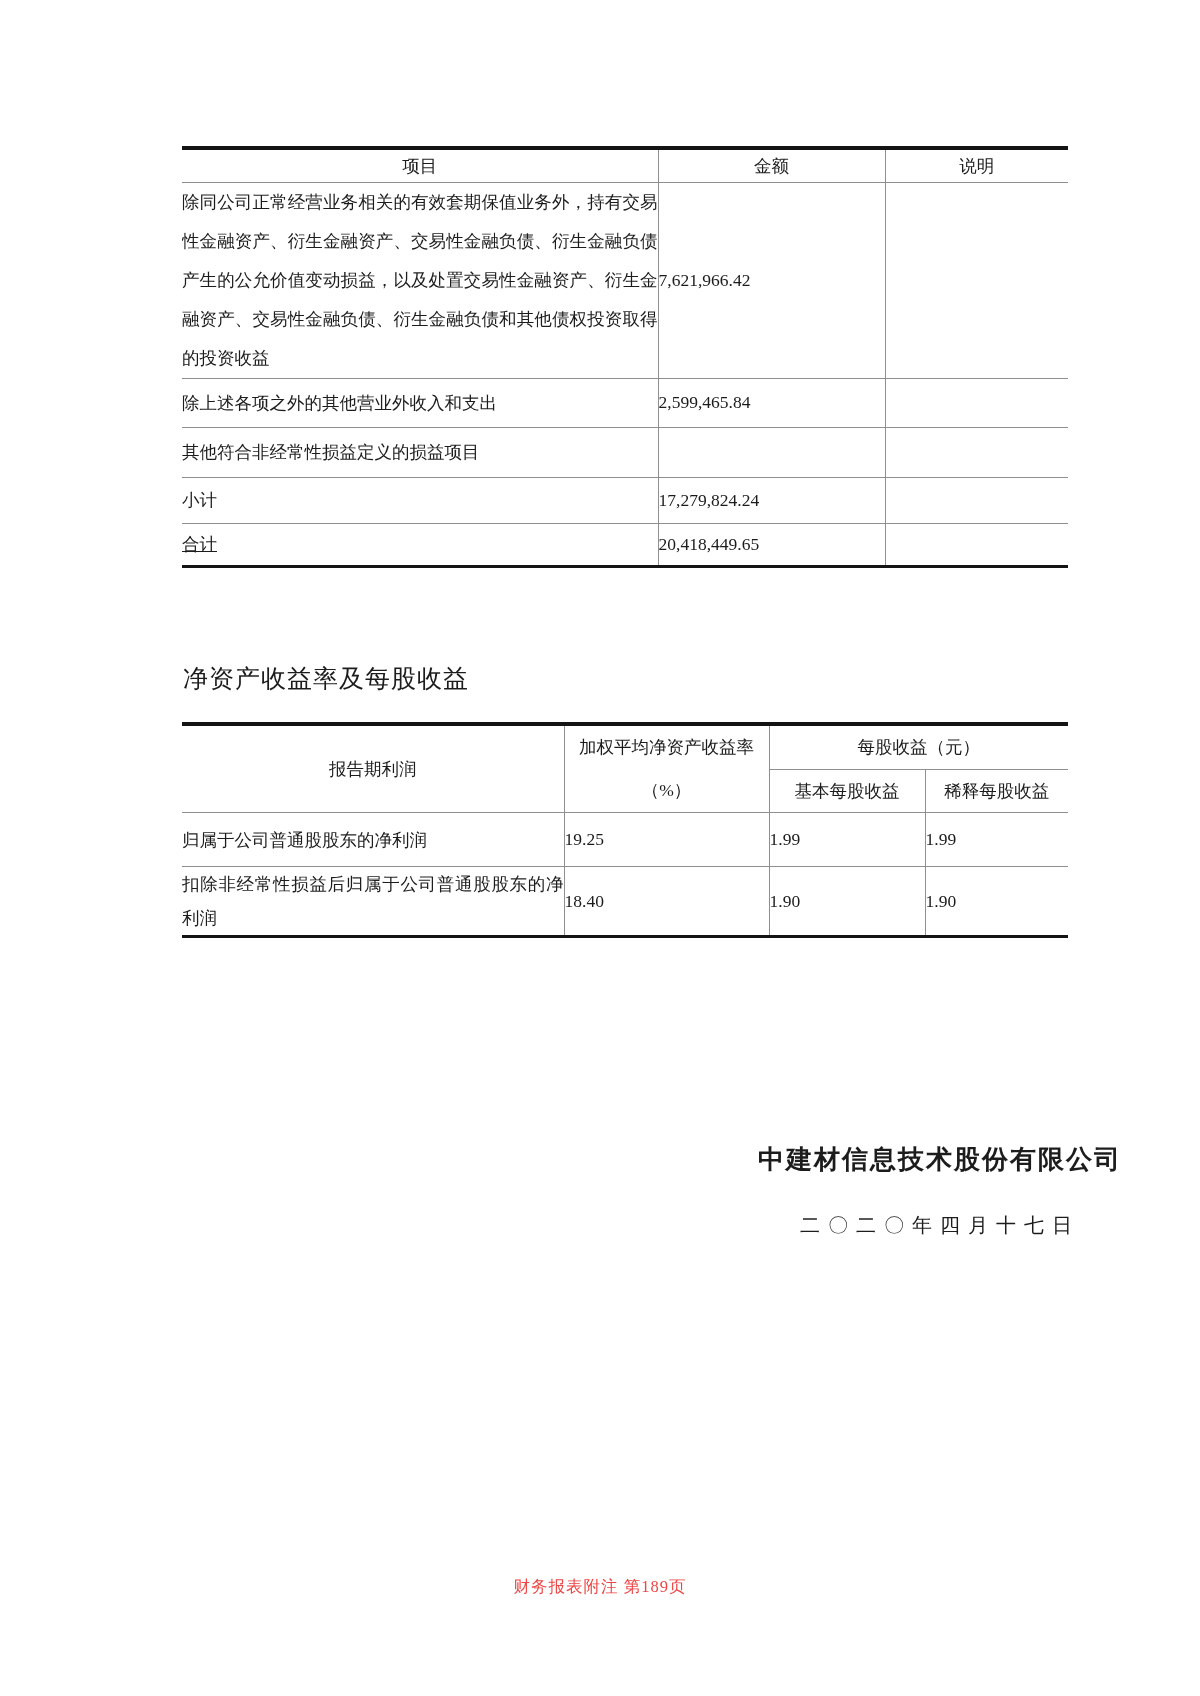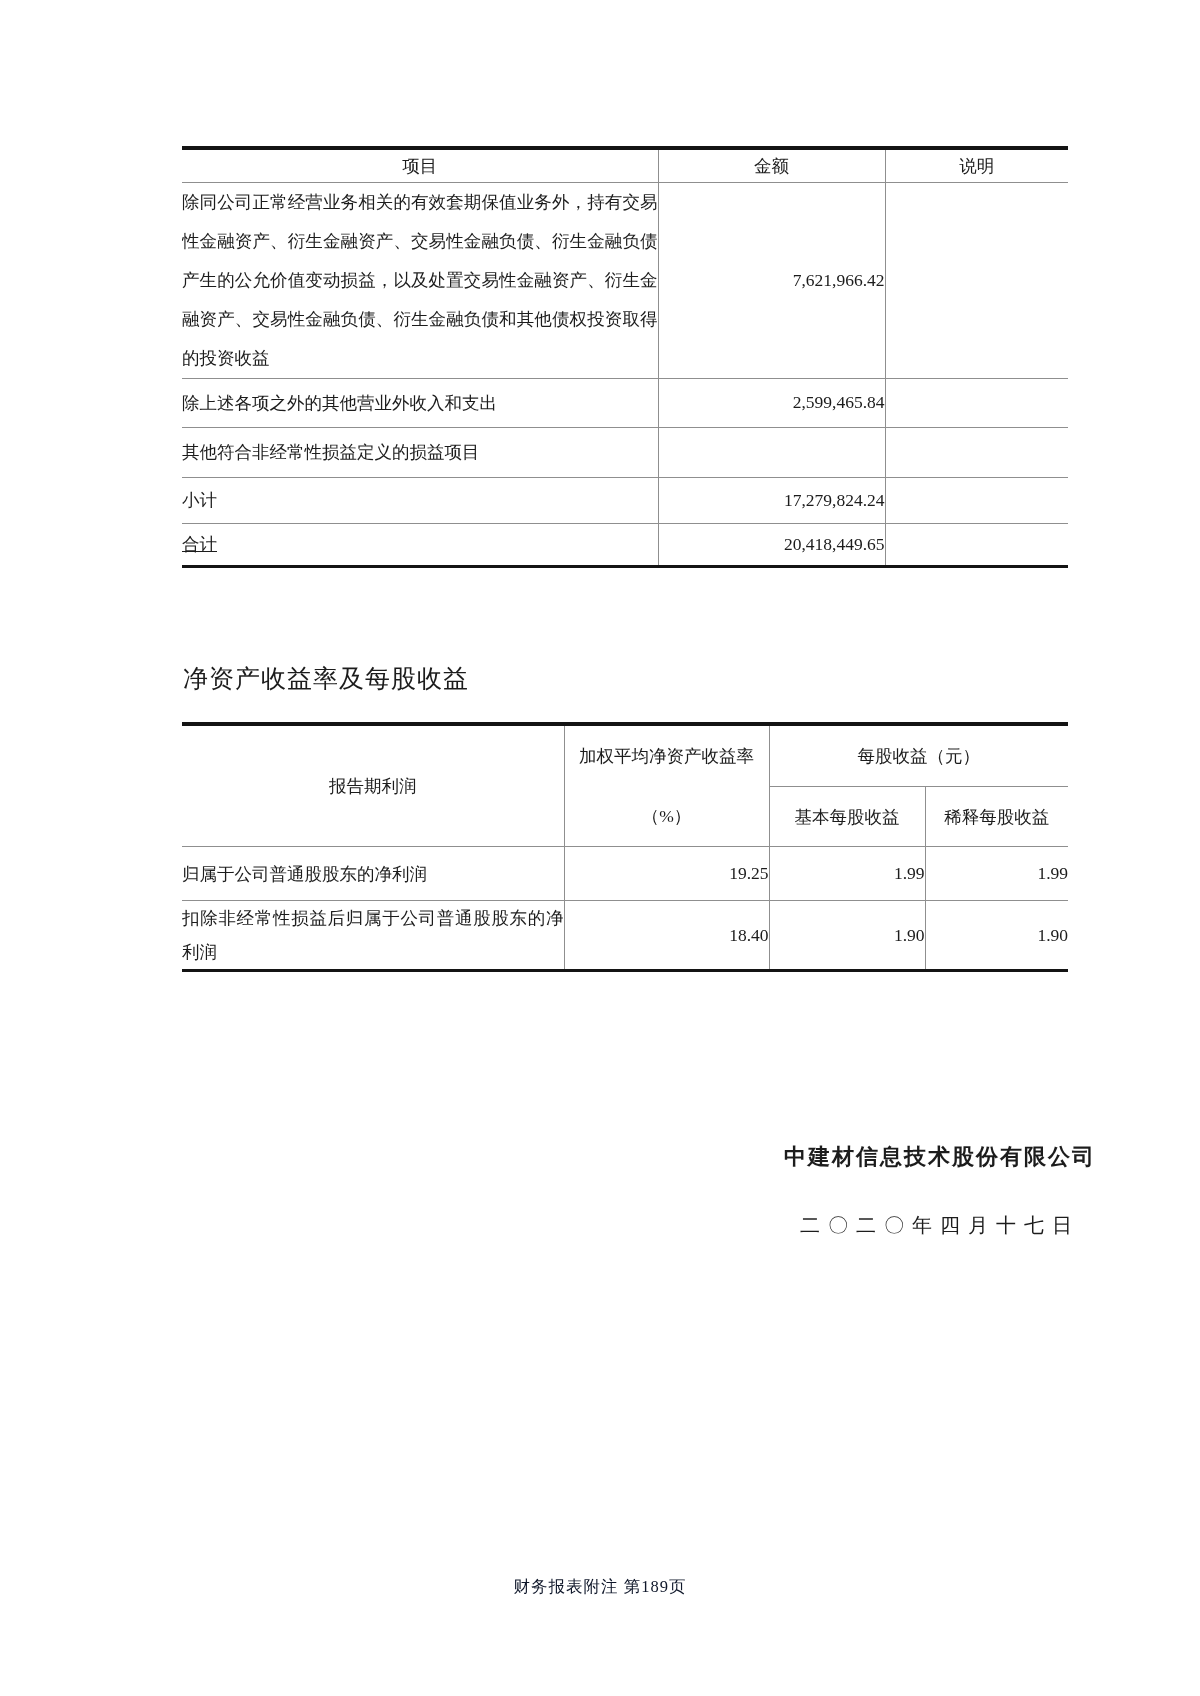--- a/index.html
+++ b/index.html
@@ -30,43 +30,43 @@
   .fin-table tr:last-child td{border-bottom:none;}
   .fin-table td.vr{border-right:1px solid #8f8f8f;}
   .hdr{text-align:center;margin-top:16px;}
   .item-cell{
     text-align:left;
     padding:6px 10px 6px 11px;
     text-align:justify;
     text-justify:inter-ideograph;
   }
   .item-long{line-height:39px;padding-top:4px;padding-bottom:4px;}
-  .amount-cell{text-align:right;padding-right:12px;font-variant-numeric:tabular-nums;}
+  .amount-cell{padding-right:12px;font-variant-numeric:tabular-nums;}
   .center-cell{text-decoration:underline;}
   .note-cell{}
   .t2 .item-cell{line-height:34px;}
-  .roe-head{line-height:60px;text-align:center;padding:0 8px;}
+  .roe-head{line-height:43px;text-align:center;padding:0 8px;}
   .section-title{
     position:absolute;left:183px;top:662px;
     font-size:25px;letter-spacing:1px;
   }
   .company{
     position:absolute;left:680px;top:1142px;width:520px;
     text-align:center;
     font-family:"Liberation Sans","DejaVu Sans",sans-serif;
-    font-weight:bold;font-size:22px;letter-spacing:2px;
+    font-weight:bold;font-size:26px;letter-spacing:2px;
   }
   .sign-date{
     position:absolute;left:660px;top:1212px;width:560px;
     text-align:center;
     font-size:20px;letter-spacing:8px;
   }
   .footer{
     position:absolute;left:0;top:1576px;width:1200px;
-    text-align:center;font-size:16.5px;color:#0f172a;letter-spacing:1px;
+    text-align:center;font-size:16.5px;color:#ef4444;letter-spacing:1px;
   }
 </style>
 </head>
 <body>
 
 <div class="page">
 
   <table class="fin-table t1">
     <colgroup>
         <col style="width:476px">

